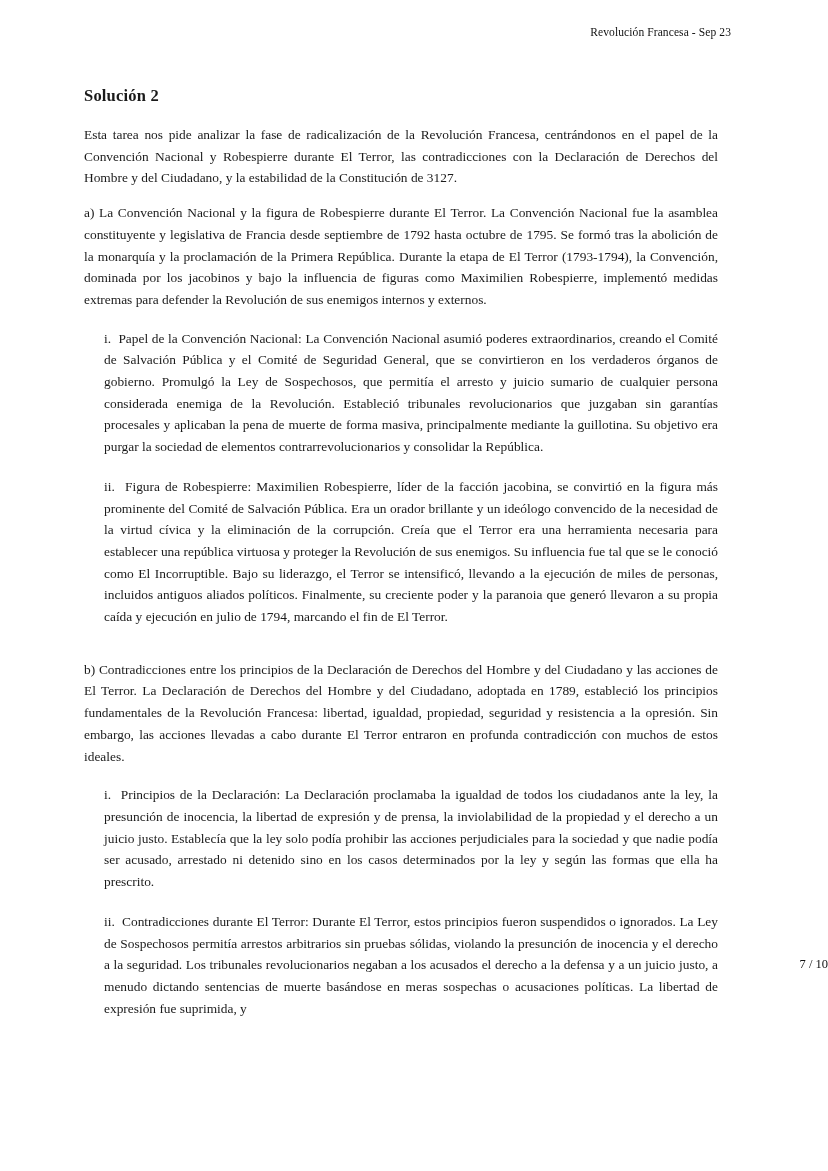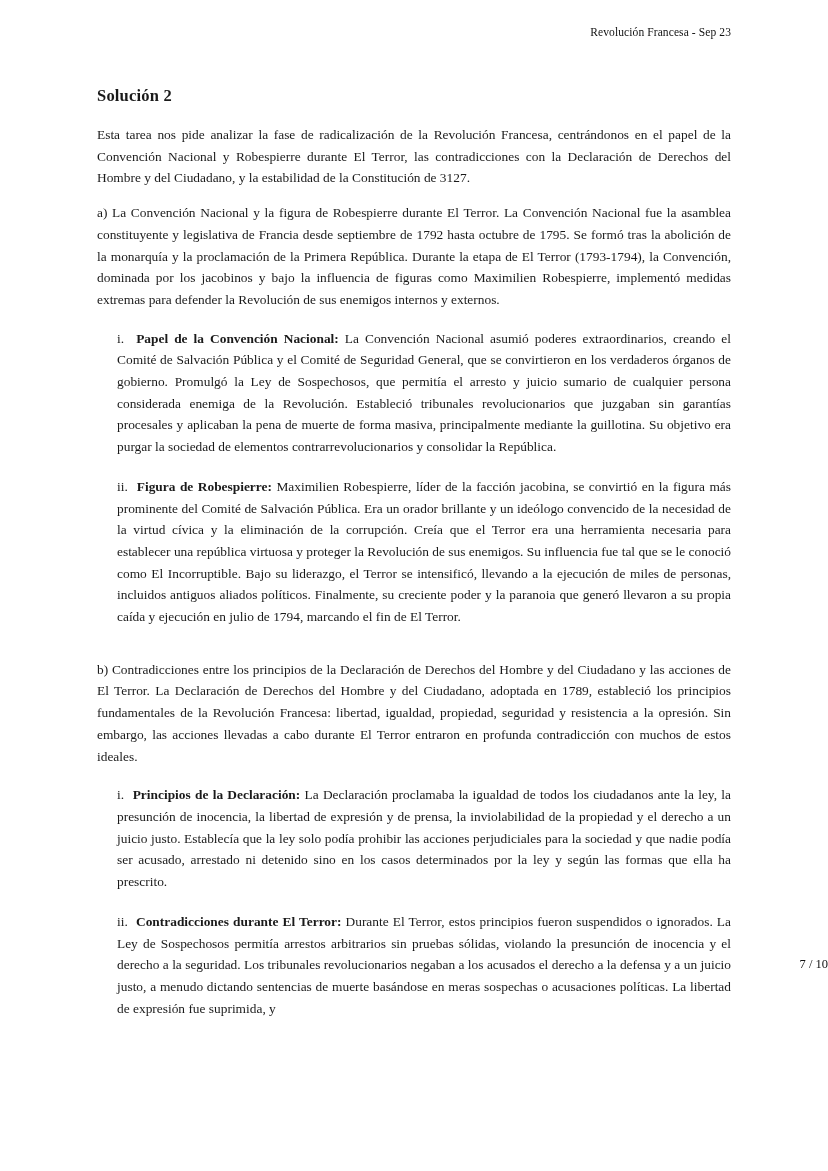--- a/index.html
+++ b/index.html
@@ -27,21 +27,21 @@
     top: 26px;
     right: 97px;
     font-size: 11.5px;
     font-family: "Liberation Serif", serif;
     color: #111;
     letter-spacing: 0.1px;
   }
   .content {
     position: absolute;
     top: 86px;
-    left: 97px;
+    left: 84px;
     width: 634px;
   }
   h1.section-title {
     font-size: 16.5px;
     font-weight: bold;
     margin: 0 0 18px 0;
     letter-spacing: 0.2px;
   }
   p.para {
     font-size: 13.4px;
@@ -57,21 +57,21 @@
   .indent-block p {
     font-size: 13.4px;
     line-height: 1.62;
     margin: 0 0 18px 0;
     text-align: justify;
   }
   .roman {
     font-style: normal;
   }
   .lead {
-    font-weight: bold;
+    font-weight: normal;
   }
   .spacer-lg {
     height: 13px;
   }
   .footer {
     position: absolute;
     bottom: 44px;
     left: 0;
     width: 828px;
     text-align: right;

